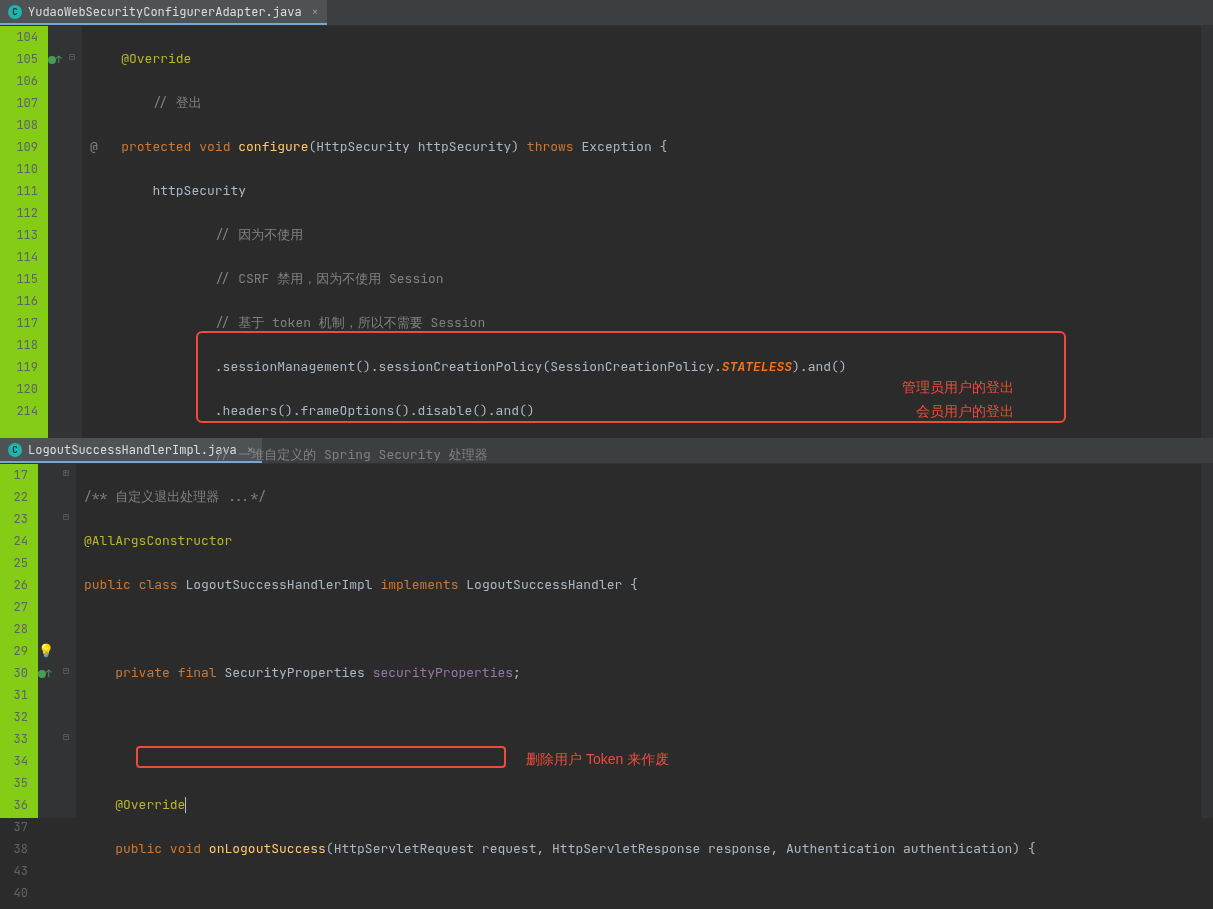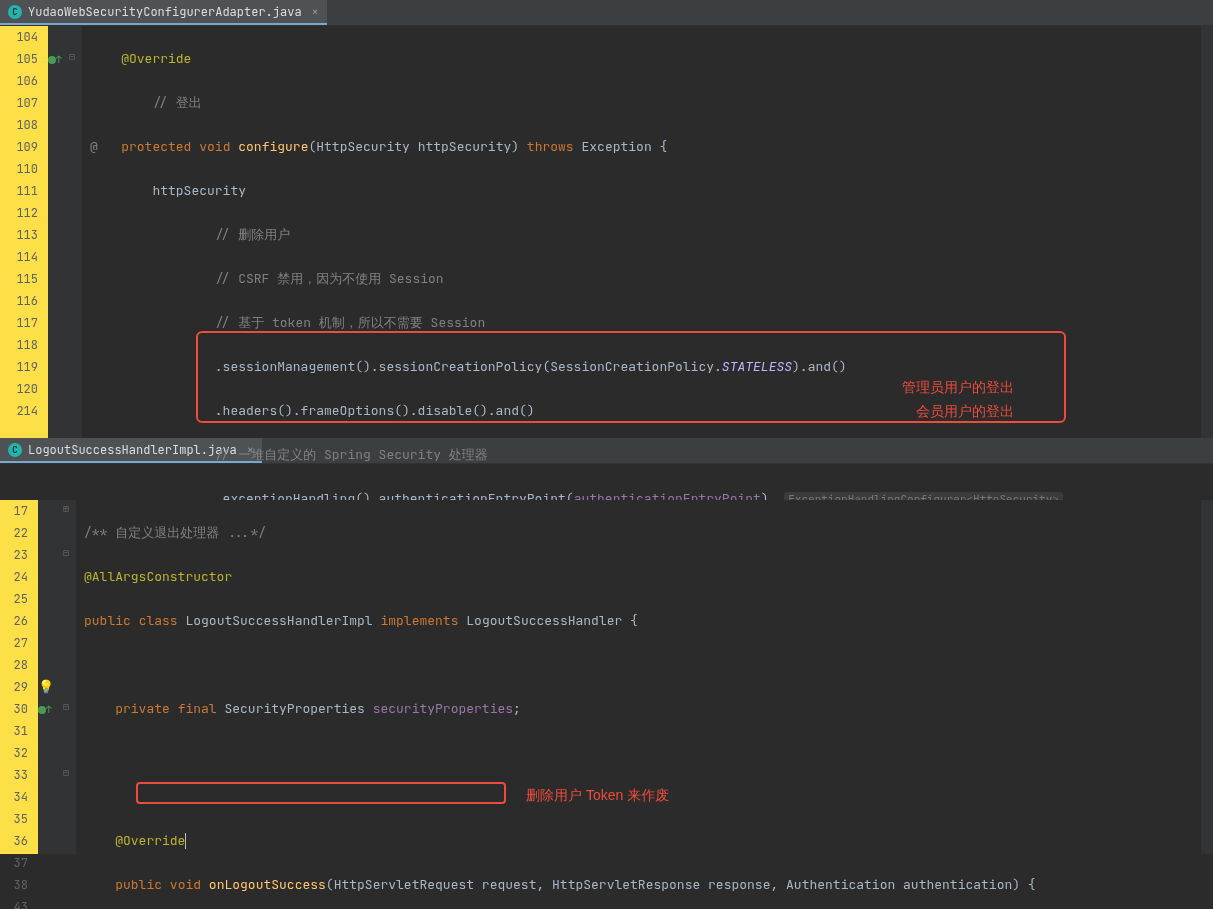--- a/index.html
+++ b/index.html
@@ -56,21 +56,21 @@
     position: relative;
   }
   .gutter {
     width: 48px;
     text-align: right;
     padding-right: 10px;
     color: #606366;
     font-size: 12px;
     line-height: 22px;
     user-select: none;
-    background: #fde047;
+    background: #84cc16;
   }
   .gutter-icons {
     width: 20px;
     background: #313335;
     line-height: 22px;
     font-size: 12px;
     position: relative;
   }
   .fold-col {
     width: 14px;
@@ -91,21 +91,21 @@
     position: relative;
   }
   .line { height: 22px; }
   .k  { color: #cc7832; }     
   .s  { color: #6a8759; }     
   .c  { color: #808080; }     
   .an { color: #bbb529; }     
   .fn { color: #ffc66d; }     
   .id { color: #a9b7c6; }     
   .pp { color: #9876aa; }     
-  .st { color: #c4b5fd; font-style: italic; } 
+  .st { color: #f97316; font-style: italic; font-weight: bold; } 
   .hint { color: #787878; background: #3b3b3b; padding: 0 4px; border-radius: 3px; font-size: 11px; }
   .highlight-box1 {
     position: absolute;
     border: 2px solid #ec4c3c;
     border-radius: 6px;
     pointer-events: none;
   }
   .anno-red {
     color: #ec4c3c;
     font-family: sans-serif;
@@ -184,21 +184,21 @@
       <div class="line"></div>
   </div>
   <div class="fold-col">
     <span class="fold-mark" style="top:24px;">⊟</span>
   </div>
   <div class="code">
 <div class="line">    <span class="an">@Override</span></div>
 <div class="line">        <span class="c">// 登出</span></div>
 <div class="line"><span class="c">@</span>   <span class="k">protected</span> <span class="k">void</span> <span class="fn">configure</span><span class="id">(HttpSecurity httpSecurity) </span><span class="k">throws</span> <span class="id">Exception {</span></div>
 <div class="line">        <span class="id">httpSecurity</span></div>
-<div class="line">                <span class="c">// 删除用户</span></div>
+<div class="line">                <span class="c">// 因为不使用</span></div>
 <div class="line">                <span class="c">// CSRF 禁用，因为不使用 Session</span></div>
 <div class="line">                <span class="c">// 基于 token 机制，所以不需要 Session</span></div>
 <div class="line">                <span class="id">.sessionManagement().sessionCreationPolicy(SessionCreationPolicy.</span><span class="st">STATELESS</span><span class="id">).and()</span></div>
 <div class="line">                <span class="id">.headers().frameOptions().disable().and()</span></div>
 <div class="line">                <span class="c">// 一堆自定义的 Spring Security 处理器</span></div>
 <div class="line">                <span class="id">.exceptionHandling().authenticationEntryPoint(</span><span class="pp">authenticationEntryPoint</span><span class="id">)</span>  <span class="hint">ExceptionHandlingConfigurer&lt;HttpSecurity&gt;</span></div>
 <div class="line">                    <span class="id">.accessDeniedHandler(</span><span class="pp">accessDeniedHandler</span><span class="id">).and()</span>  <span class="hint">HttpSecurity</span></div>
 <div class="line">                <span class="c">// 登出地址的配置</span></div>
 <div class="line">                <span class="id">.logout().logoutSuccessHandler(</span><span class="pp">logoutSuccessHandler</span><span class="id">).logoutRequestMatcher(request -&gt; </span><span class="c">// 匹配多种用户类型的登出</span></div>
 <div class="line">                        <span class="id">StrUtil.</span><span class="st">equalsAny</span><span class="id">(request.getRequestURI(), buildAdminApi(</span> <span class="hint">url:</span> <span class="s">"/system/logout"</span><span class="id">),</span></div>
@@ -212,21 +212,21 @@
 </div>
 
 <div class="tab-bar">
   <div class="tab active">
     <span class="file-icon">C</span>
     <span>LogoutSuccessHandlerImpl.java</span>
     <span class="close-x">×</span>
   </div>
 </div>
 
-<div class="editor-pane" style="height:354px; position:relative;margin-top:36px;">
+<div class="editor-pane" style="height:354px; position:relative;">
   <div class="gutter" style="width:38px;">
     <div class="line">17</div>
     <div class="line">22</div>
     <div class="line">23</div>
     <div class="line">24</div>
     <div class="line">25</div>
     <div class="line">26</div>
     <div class="line">27</div>
     <div class="line">28</div>
     <div class="line">29</div>

